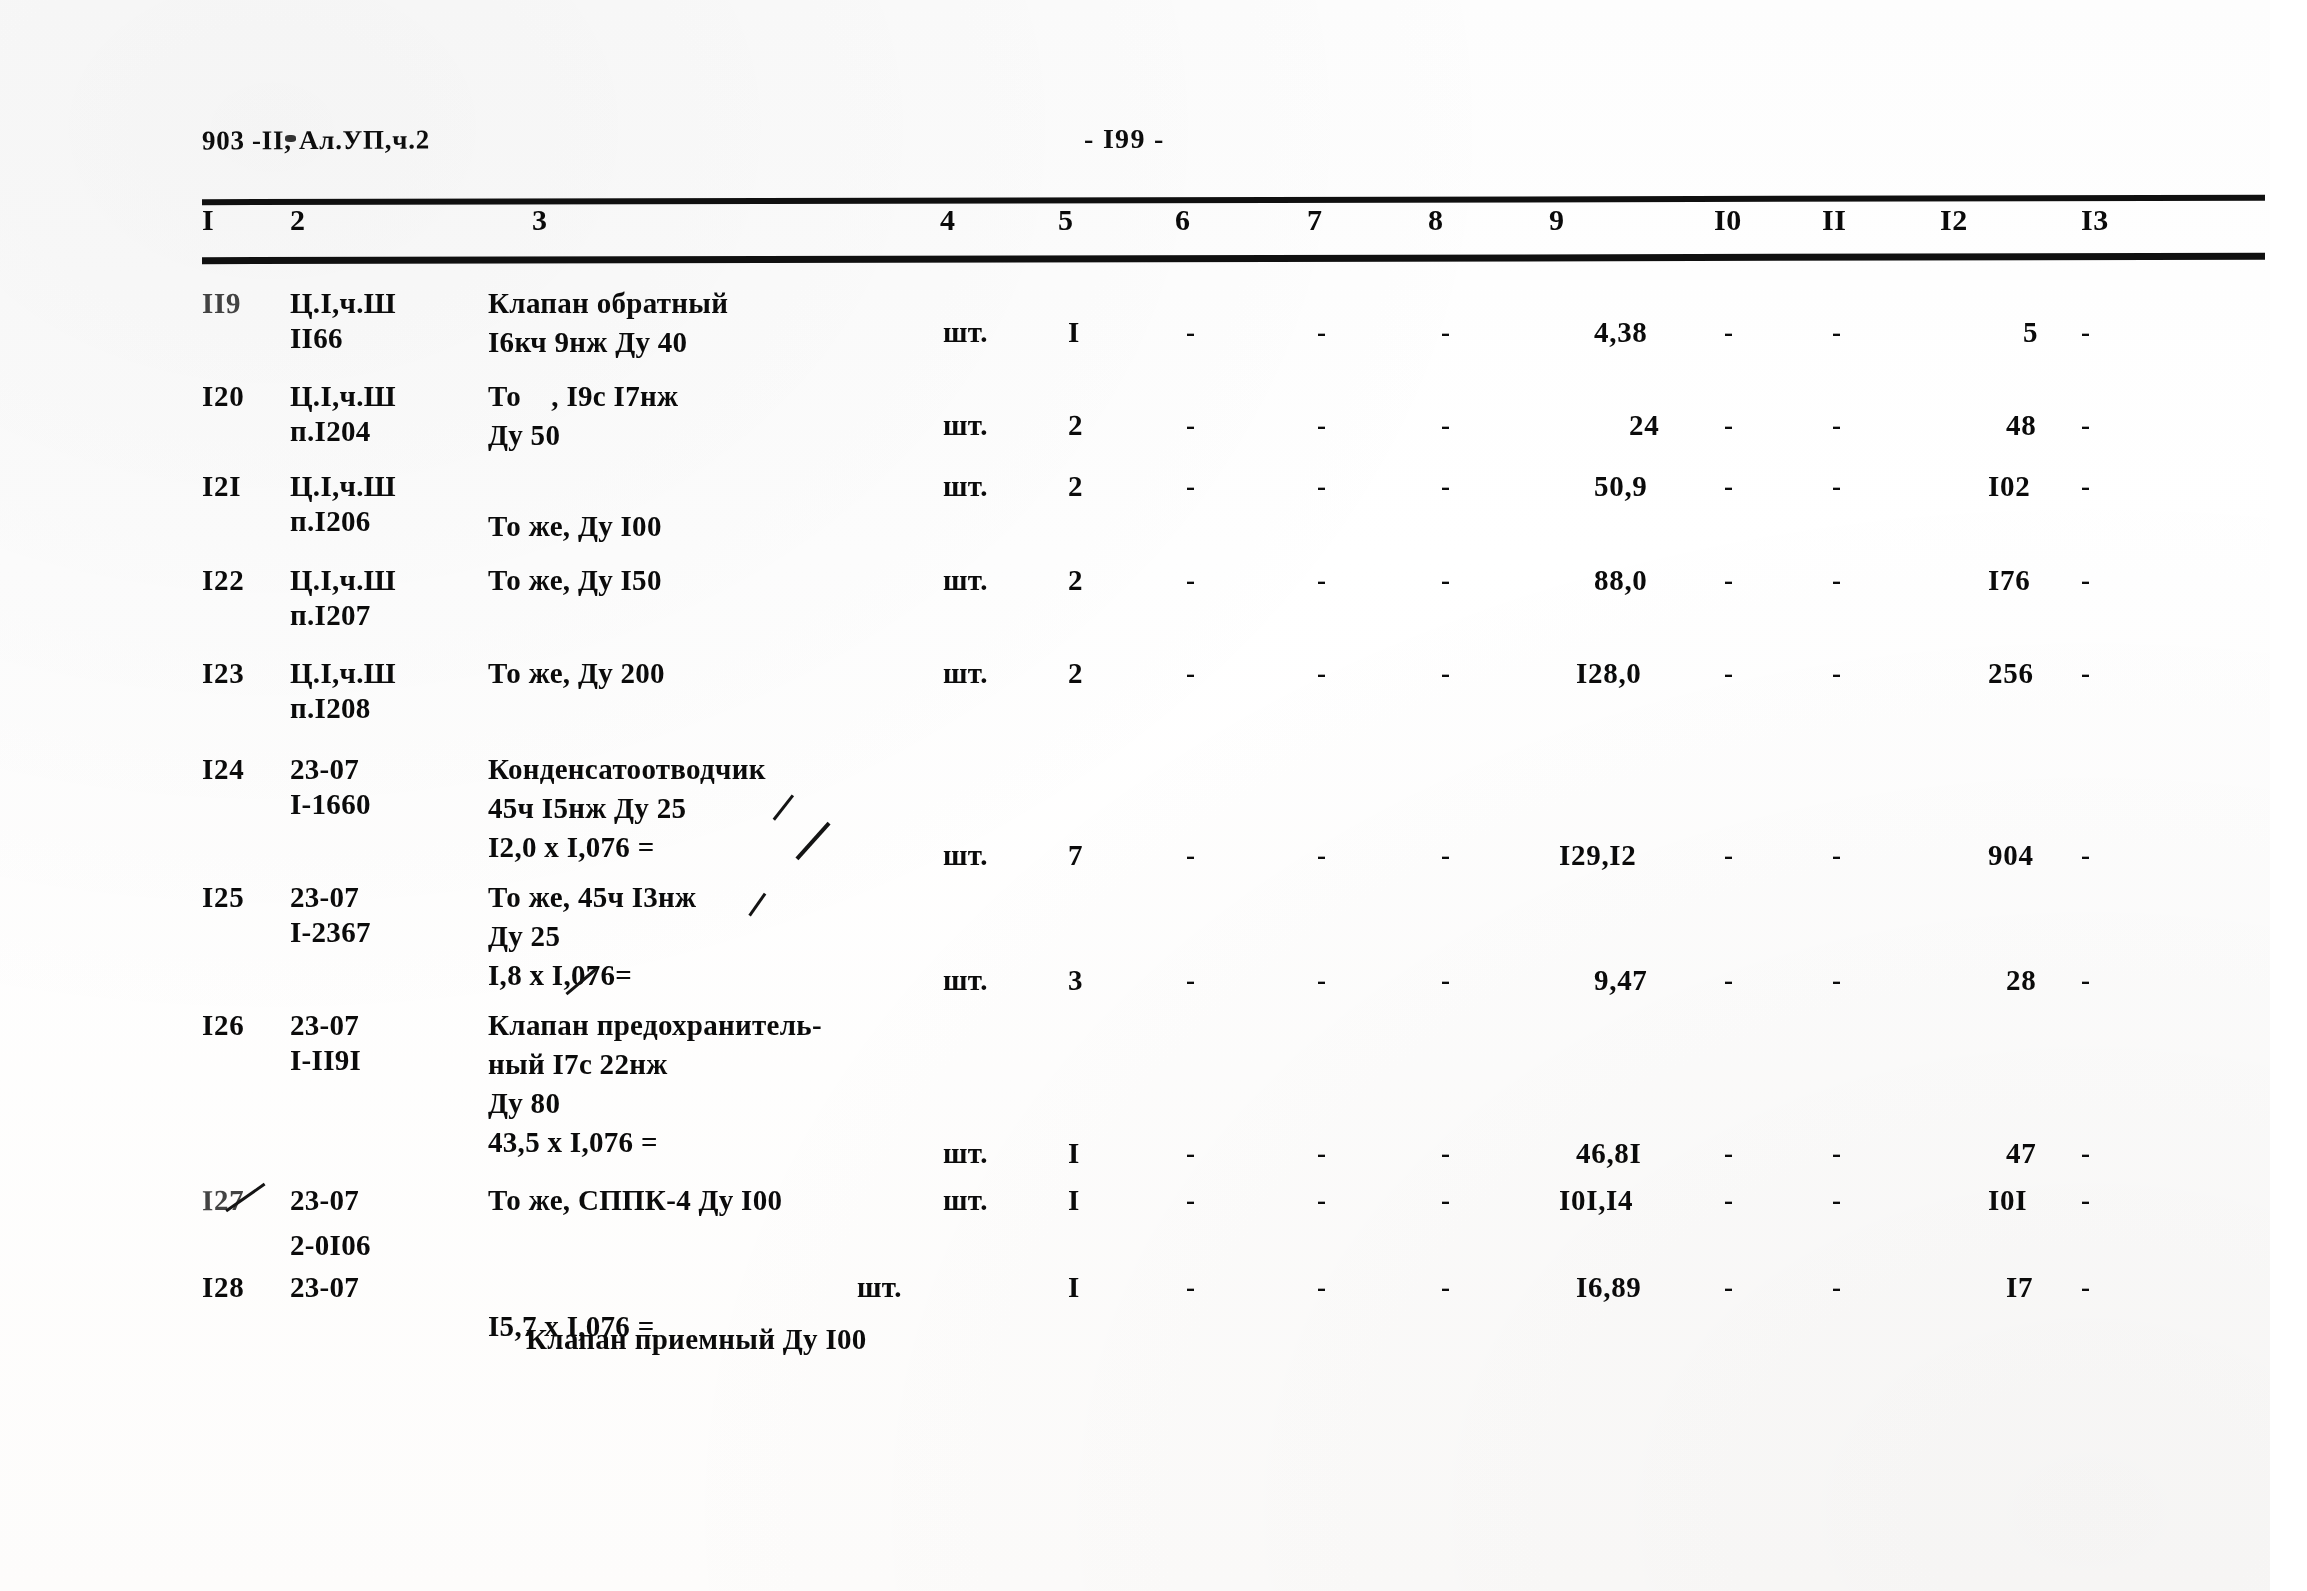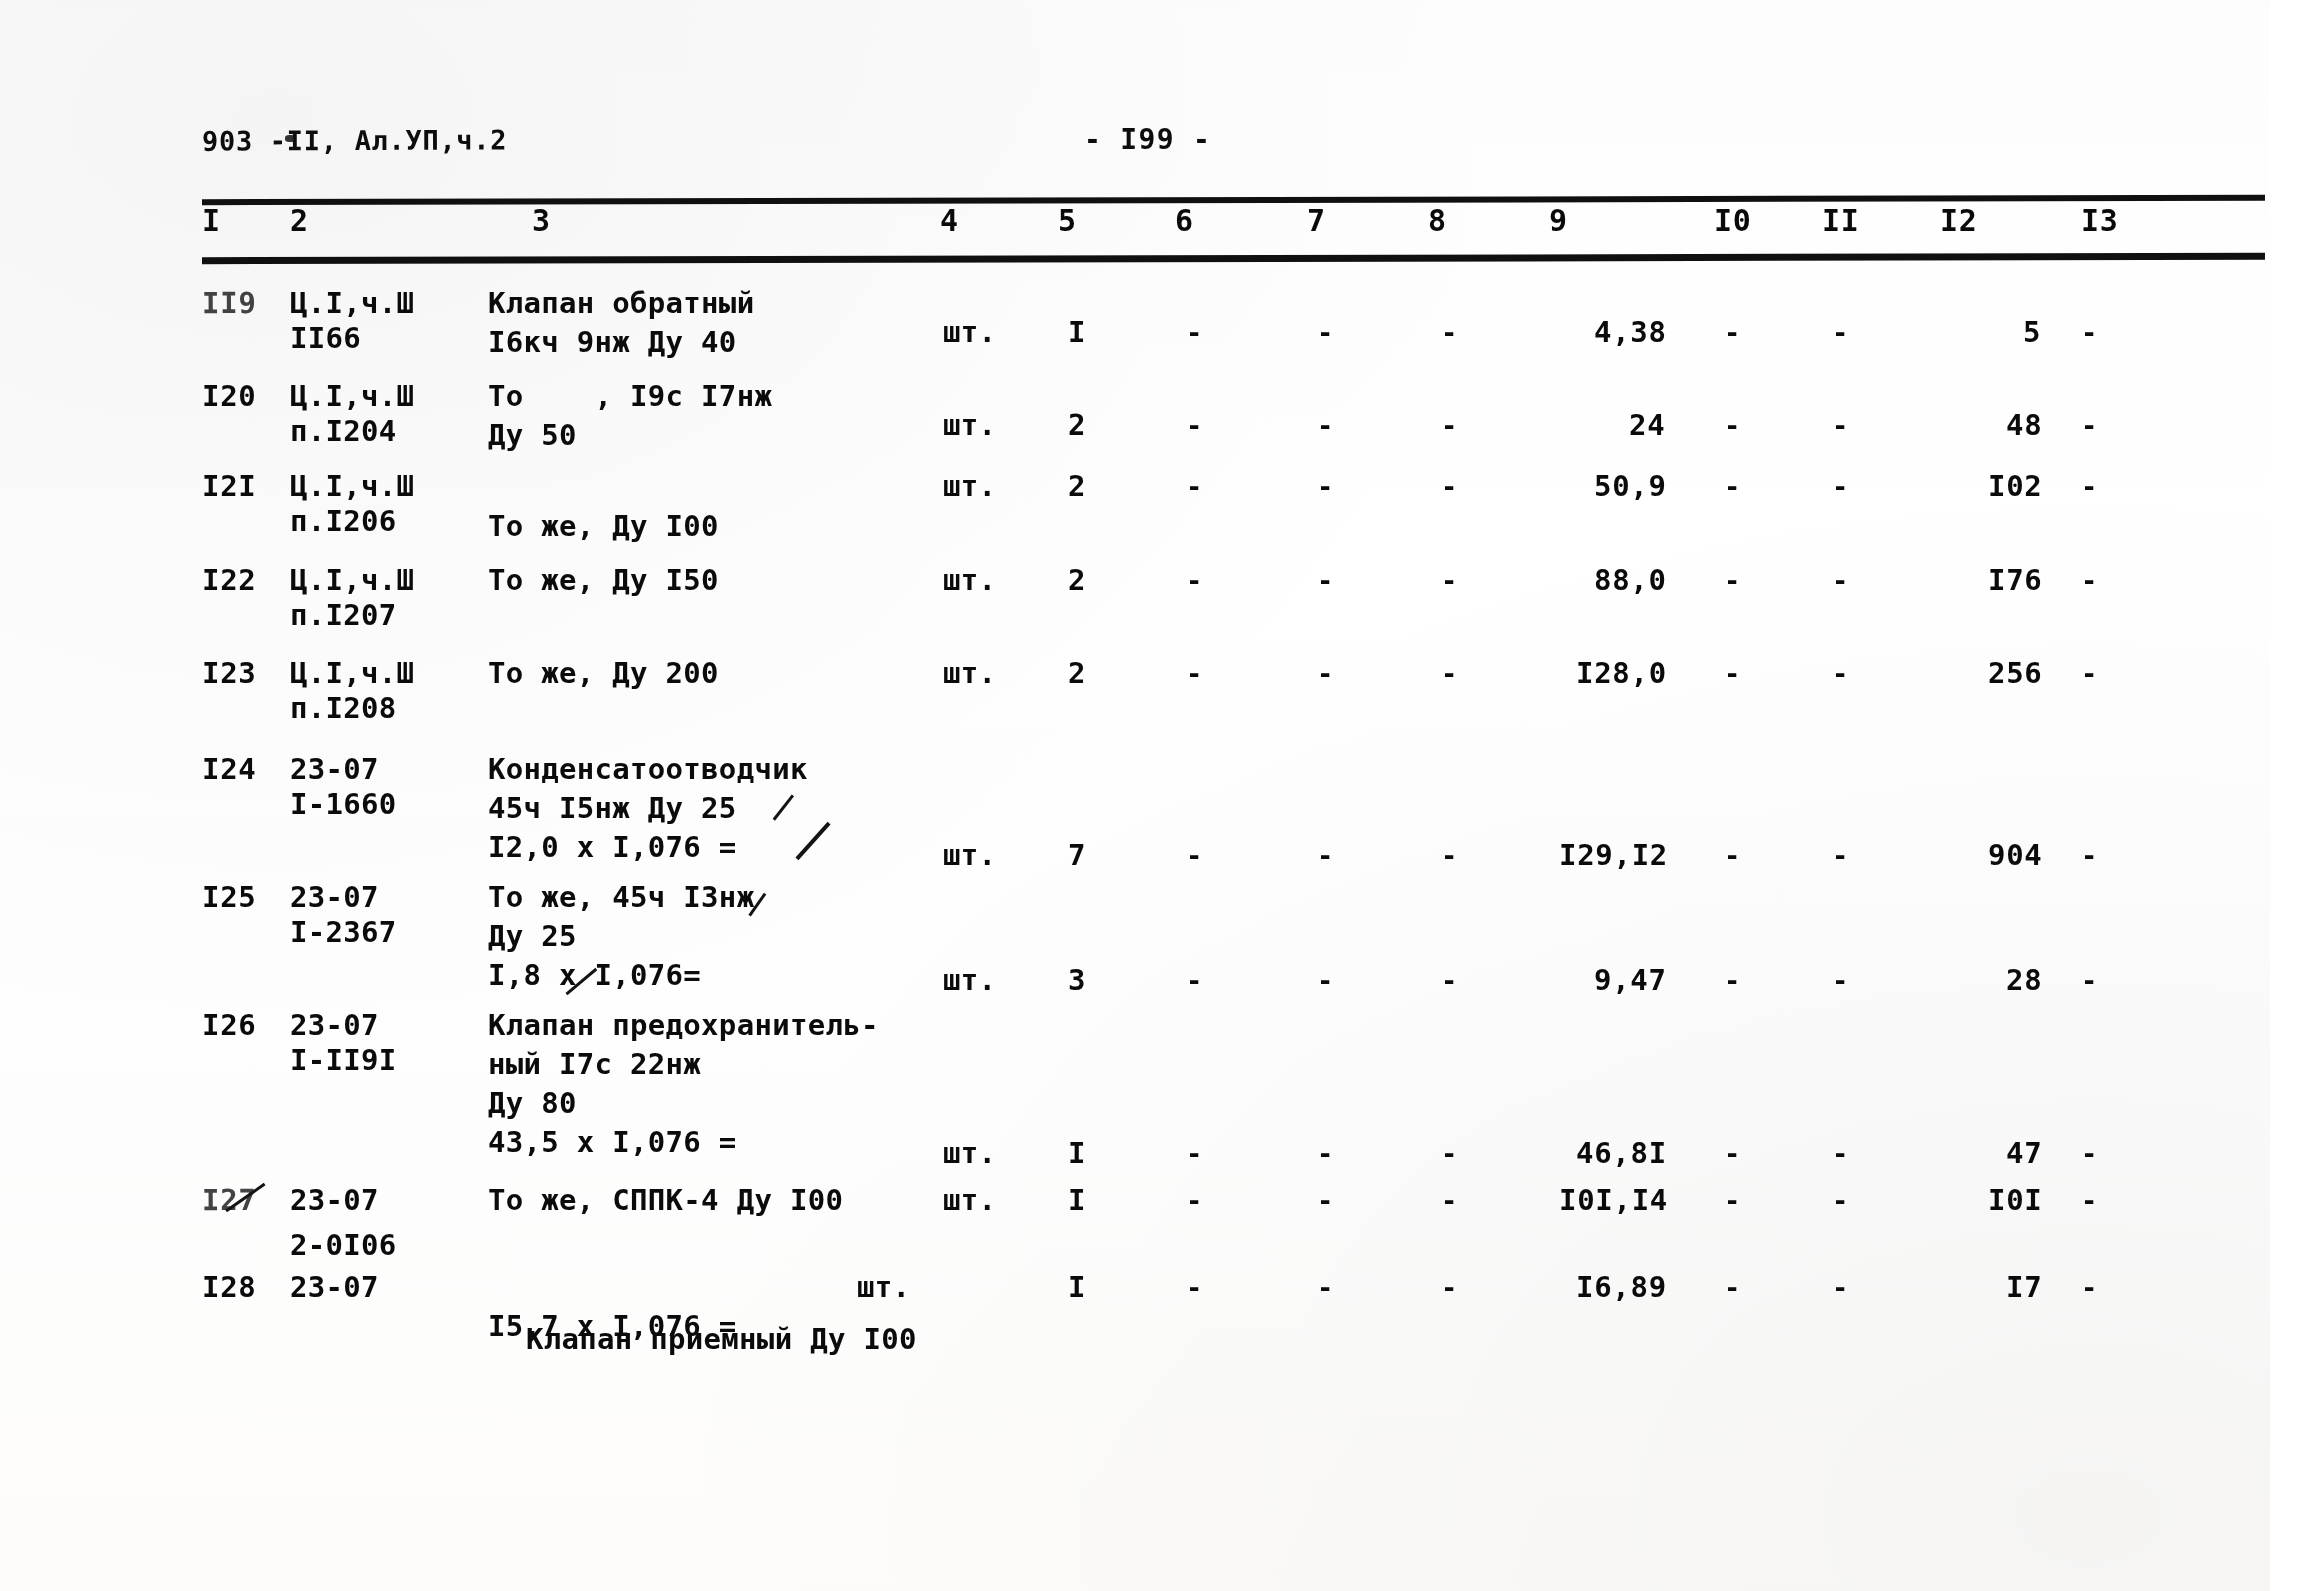--- a/index.html
+++ b/index.html
@@ -9,20 +9,21 @@
   }
   body {
     font-family: "DejaVu Sans Mono", "Liberation Mono", monospace;
   }
   .page {
     position: relative;
     width: 2270px;
     height: 1591px;
     background: #3b82f6;
     overflow: hidden;
+    font-family: Liberation Serif, serif;
   }
   
   .paper-tone {
     position: absolute;
     inset: 0;
     background:
       radial-gradient(ellipse at 12% 8%, rgba(0,0,0,0.035), rgba(0,0,0,0) 45%),
       radial-gradient(ellipse at 92% 95%, rgba(0,0,0,0.03), rgba(0,0,0,0) 50%),
       linear-gradient(180deg, #fdfdfd 0%, #ffffff 35%, #fdfcfb 100%);
     pointer-events: none;

